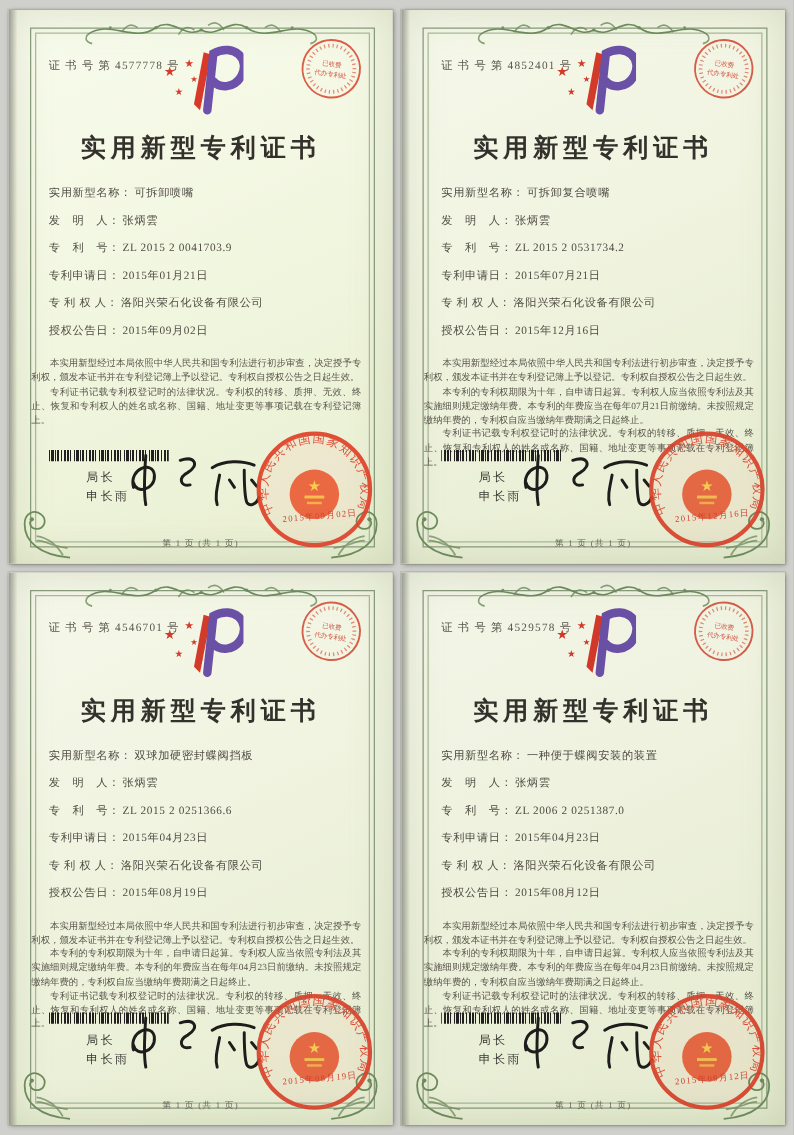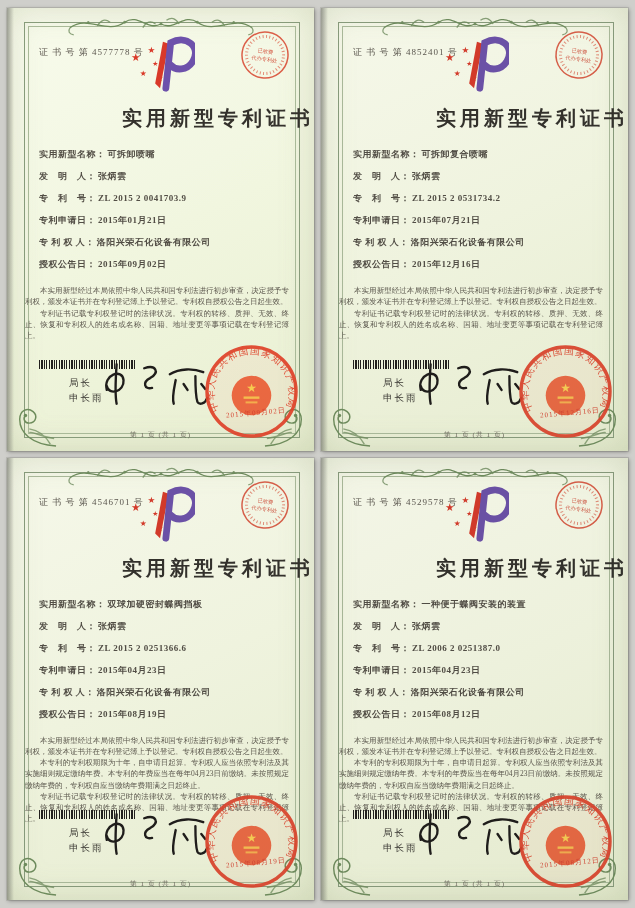--- a/index.html
+++ b/index.html
@@ -13,23 +13,23 @@
   .cert::before{content:'';position:absolute;left:0;top:0;bottom:0;width:7px;
     background:linear-gradient(90deg,rgba(80,80,78,.5),rgba(80,80,78,0));z-index:5;}
   .frame{position:absolute;inset:14px 14px 13px 17px;border:1px solid #86997a;}
   .frame::after{content:'';position:absolute;inset:3px;border:1px solid #a8b798;}
   .fl-top{position:absolute;top:3px;left:50%;transform:translateX(-50%);width:200px;height:26px;z-index:2;}
   .fl-bl{position:absolute;left:5px;bottom:3px;width:46px;height:44px;z-index:2;}
   .fl-br{position:absolute;right:5px;bottom:3px;width:46px;height:44px;transform:scaleX(-1);z-index:2;}
   .certno{position:absolute;left:32px;top:38px;font-size:9px;letter-spacing:1px;color:#5a564e;}
   .logo{position:absolute;left:50%;top:26px;transform:translateX(-50%);width:68px;height:62px;}
   .stamp{position:absolute;right:24px;top:22px;width:50px;height:50px;transform:rotate(8deg);opacity:.85;}
-  .title{position:absolute;top:97px;left:0;right:0;text-align:right;
+  .title{position:absolute;top:97px;left:0;right:0;text-align:center;
     font-weight:bold;font-size:20px;letter-spacing:4px;color:#33312c;}
-  .fields{position:absolute;left:32px;right:12px;top:142px;font-size:9px;color:#514d45;letter-spacing:.5px;font-weight:bold;}
+  .fields{position:absolute;left:32px;right:12px;top:142px;font-size:9px;color:#514d45;letter-spacing:.5px;}
   .frow{margin-bottom:13px;line-height:9px;white-space:nowrap;overflow:hidden;}
   .flabel{margin-right:2px;}
   .bodytext{position:absolute;left:18px;right:25px;top:277px;font-size:7.5px;line-height:1.5;
     text-align:justify;color:#5a564c;}
   .bodytext p{margin:0;text-indent:2em;}
   .barcode{position:absolute;left:32px;top:352px;width:96px;height:9px;
     background:repeating-linear-gradient(90deg,#22201e 0 1px,transparent 1px 2px,#22201e 2px 4px,
     transparent 4px 5px,#22201e 5px 6px,transparent 6px 7px,#22201e 7px 8px,transparent 8px 10px);}
   .director{position:absolute;left:32px;top:368px;font-size:9.5px;color:#3c3a35;
     line-height:15px;letter-spacing:2px;margin-left:30px;}
@@ -194,20 +194,21 @@
       <div class="frow"><span class="flabel">实用新型名称：</span><span class="fvalue">可拆卸复合喷嘴</span></div>
       <div class="frow"><span class="flabel">发　明　人：</span><span class="fvalue">张炳雲</span></div>
       <div class="frow"><span class="flabel">专　利　号：</span><span class="fvalue">ZL 2015 2 0531734.2</span></div>
       <div class="frow"><span class="flabel">专利申请日：</span><span class="fvalue">2015年07月21日</span></div>
       <div class="frow"><span class="flabel">专 利 权 人：</span><span class="fvalue">洛阳兴荣石化设备有限公司</span></div>
       <div class="frow"><span class="flabel">授权公告日：</span><span class="fvalue">2015年12月16日</span></div>
     </div>
 
     <div class="bodytext">
       <p>本实用新型经过本局依照中华人民共和国专利法进行初步审查，决定授予专利权，颁发本证书并在专利登记簿上予以登记。专利权自授权公告之日起生效。</p>
+      <p>本专利的专利权期限为十年，自申请日起算。专利权人应当依照专利法及其实施细则规定缴纳年费。本专利的年费应当在每年07月21日前缴纳。未按照规定缴纳年费的，专利权自应当缴纳年费期满之日起终止。</p>
       <p>专利证书记载专利权登记时的法律状况。专利权的转移、质押、无效、终止、恢复和专利权人的姓名或名称、国籍、地址变更等事项记载在专利登记簿上。</p>
     </div>
 
     <div class="barcode"></div>
 
     <div class="director">
       <div>局长</div>
       <div>申长雨</div>
     </div>
 

